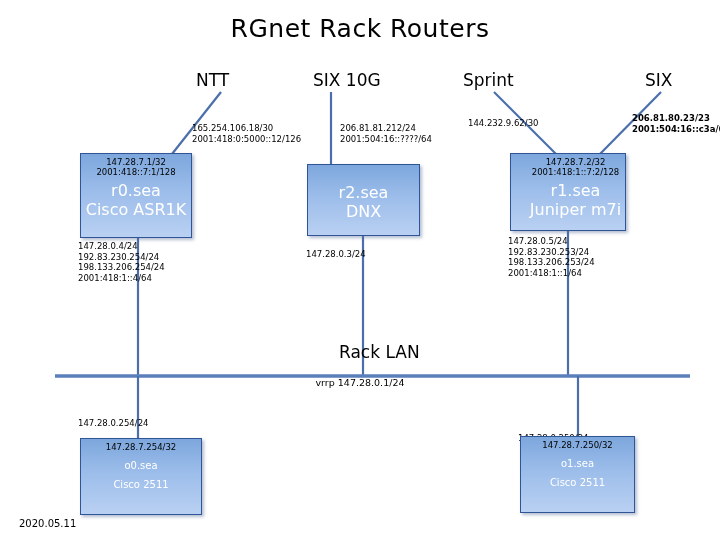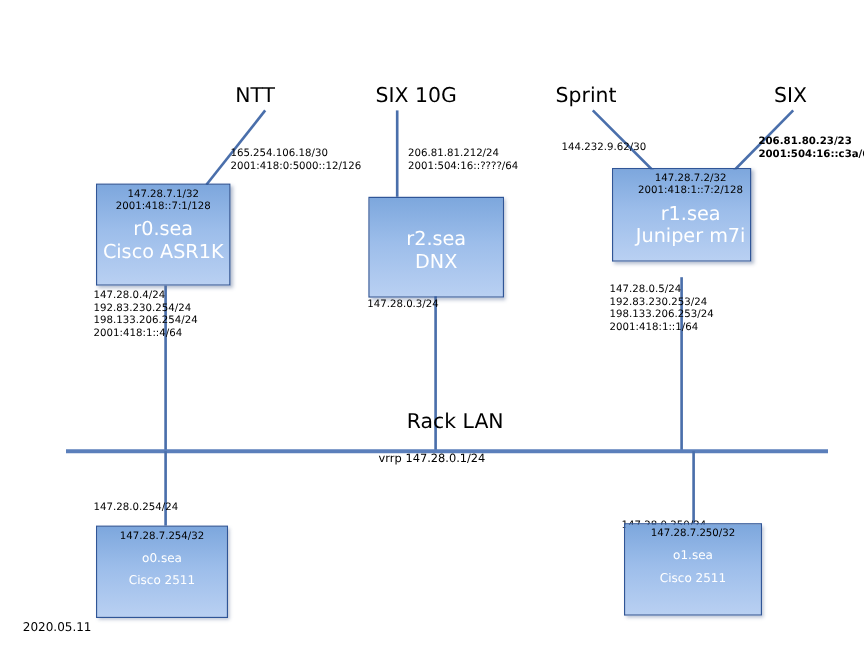--- a/index.html
+++ b/index.html
@@ -124,20 +124,21 @@
     font-size: 10px;
     color: #000000;
     white-space: nowrap;
   }
 </style>
 </head>
 <body>
 
 <div id="canvas">
 
+  <div id="title">RGnet Rack Routers</div>
 
   <svg id="wires" viewBox="0 0 720 540" xmlns="http://www.w3.org/2000/svg">
 
     <line x1="221" y1="92" x2="172" y2="154" stroke="#4a6fab" stroke-width="2.2"></line>
 
     <line x1="331" y1="92" x2="331" y2="164" stroke="#4a6fab" stroke-width="2.2"></line>
 
     <line x1="494" y1="92" x2="556" y2="154" stroke="#4a6fab" stroke-width="2.2"></line>
 
     <line x1="661" y1="92" x2="600" y2="154" stroke="#4a6fab" stroke-width="2.2"></line>
@@ -172,42 +173,42 @@
     <div class="device-loopbacks">147.28.7.1/32
 2001:418::7:1/128</div>
     <div class="device-name">r0.sea</div>
     <div class="device-model">Cisco ASR1K</div>
   </div>
   <div class="iface-note center" style="left:78px; top:241px; width:120px;">147.28.0.4/24
 192.83.230.254/24
 198.133.206.254/24
 2001:418:1::4/64</div>
 
-  <div class="device" style="left:307px; top:164px; width:113px; height:84px; justify-content:center;">
+  <div class="device" style="left:307px; top:164px; width:113px; height:72px; justify-content:center;">
     <div class="device-name">r2.sea</div>
     <div class="device-model">DNX</div>
   </div>
   <div class="iface-note left" style="left:306px; top:249px;">147.28.0.3/24</div>
 
-  <div class="device" style="left:510px; top:140px; width:116px; height:78px;padding-left:15px;">
+  <div class="device" style="left:510px; top:153px; width:116px; height:78px;padding-left:15px;">
     <div class="device-loopbacks">147.28.7.2/32
 2001:418:1::7:2/128</div>
     <div class="device-name">r1.sea</div>
     <div class="device-model">Juniper m7i</div>
   </div>
   <div class="iface-note center" style="left:508px; top:236px; width:122px;">147.28.0.5/24
 192.83.230.253/24
 198.133.206.253/24
 2001:418:1::1/64</div>
 
   <div id="label-rack-lan">Rack LAN</div>
   <div id="vrrp-note">vrrp 147.28.0.1/24</div>
 
   <div class="iface-note center" style="left:78px; top:418px; width:120px;">147.28.0.254/24</div>
-  <div class="device small" style="left:80px; top:438px; width:110px; height:77px;">
+  <div class="device small" style="left:80px; top:438px; width:122px; height:77px;">
     <div class="device-loopbacks">147.28.7.254/32</div>
     <div class="device-name">o0.sea</div>
     <div class="device-model">Cisco 2511</div>
   </div>
 
   <div class="iface-note center" style="left:518px; top:416px; width:120px;margin-top:17px;">147.28.0.250/24</div>
   <div class="device small" style="left:520px; top:436px; width:115px; height:77px;">
     <div class="device-loopbacks">147.28.7.250/32</div>
     <div class="device-name">o1.sea</div>
     <div class="device-model">Cisco 2511</div>

